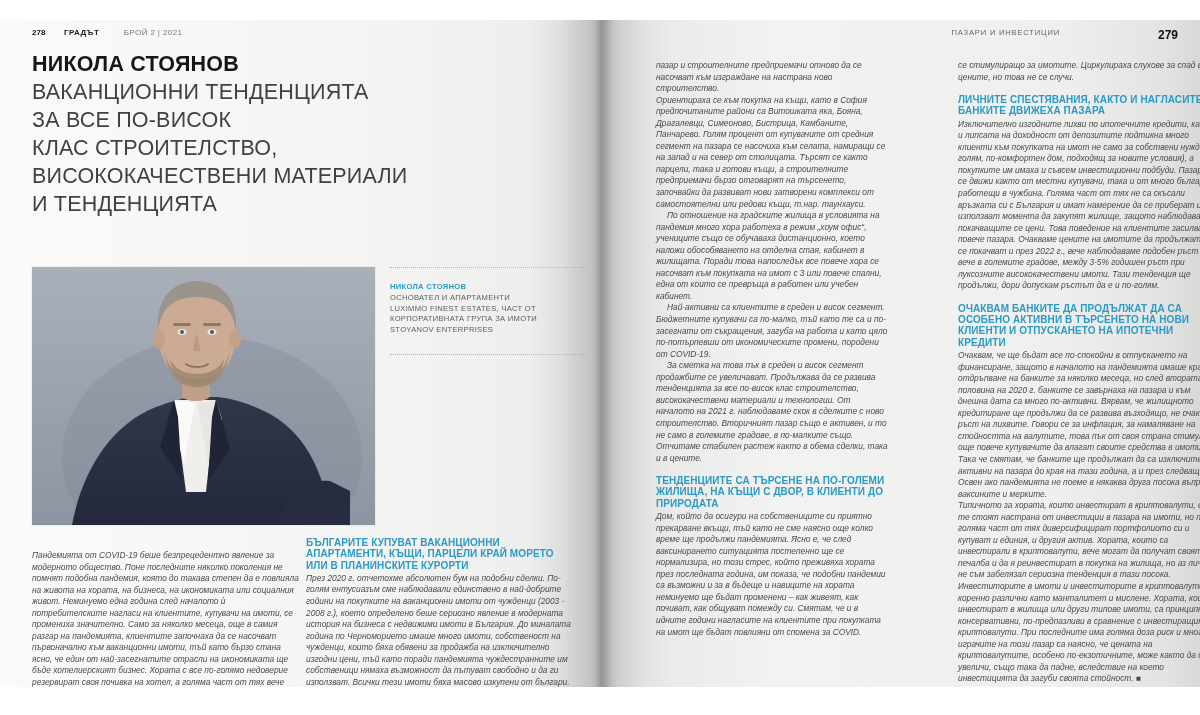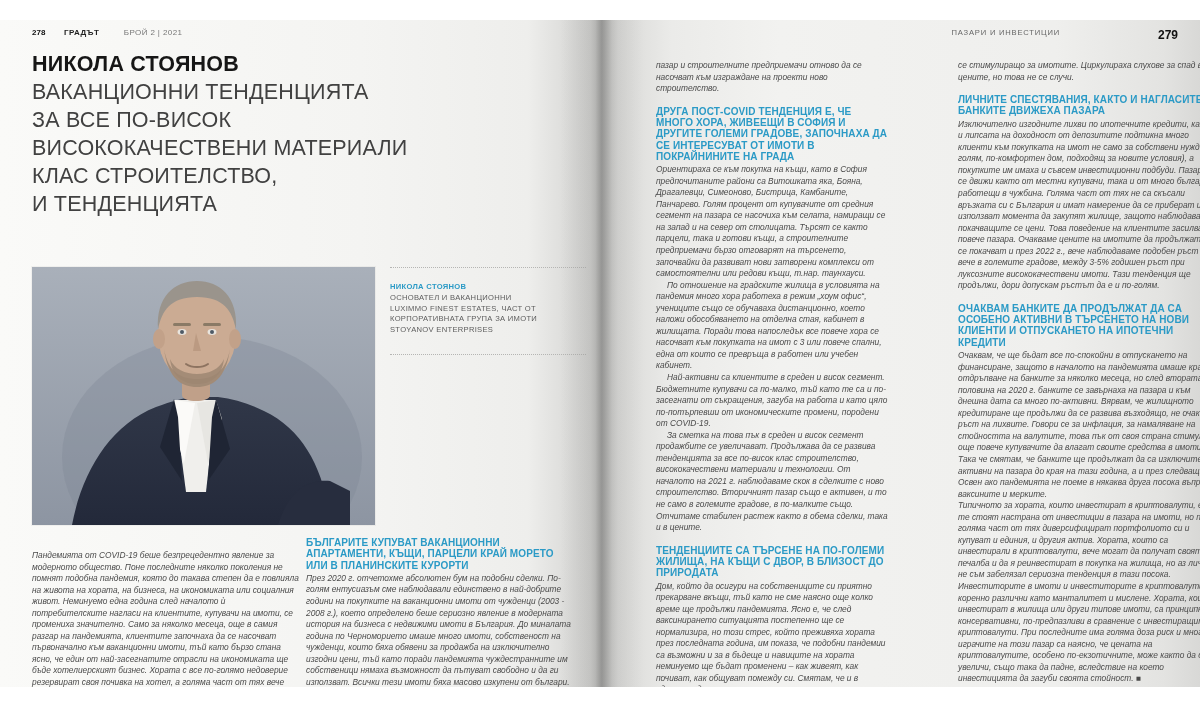--- a/index.html
+++ b/index.html
@@ -72,22 +72,22 @@
     <span class="issue">БРОЙ 2 | 2021</span>
   </div>
 
   <div class="hdr-right-section">ПАЗАРИ И ИНВЕСТИЦИИ</div>
   <div class="hdr-right-num">279</div>
 
   <div class="headline">
     <div class="hl-bold">НИКОЛА СТОЯНОВ</div>
     <div class="hl-line">ВАКАНЦИОННИ ТЕНДЕНЦИЯТА</div>
     <div class="hl-line">ЗА ВСЕ ПО-ВИСОК</div>
+    <div class="hl-line">КЛАС СТРОИТЕЛСТВО,</div>
     <div class="hl-line">ВИСОКОКАЧЕСТВЕНИ МАТЕРИАЛИ</div>
-    <div class="hl-line">КЛАС СТРОИТЕЛСТВО,</div>
     <div class="hl-line">И ТЕНДЕНЦИЯТА</div>
   </div>
 
   <div class="photo">
     <svg width="343" height="258" viewBox="0 0 343 258" xmlns="http://www.w3.org/2000/svg">
       <defs>
         <linearGradient id="bgGrad" x1="0" y1="0" x2="0" y2="1">
           <stop offset="0" stop-color="#a9b0ba"></stop>
           <stop offset="1" stop-color="#8d95a2"></stop>
         </linearGradient>
@@ -133,45 +133,44 @@
 
       <path d="M164,66 L161,84 L169,84 Z" fill="#bb9a82"></path>
 
       <path d="M154,97 C160,101 170,101 176,97" stroke="#8d7360" stroke-width="2" fill="none" stroke-linecap="round"></path>
     </svg>
   </div>
 
   <div class="cap-rule rule-top"></div>
   <div class="caption">
     <div class="cap-name" id="cap-name" style="color: rgb(43, 154, 198);">НИКОЛА СТОЯНОВ</div>
-    <div class="cap-line">ОСНОВАТЕЛ И ВАКАНЦИОННИ</div>
+    <div class="cap-line">ОСНОВАТЕЛ И АПАРТАМЕНТИ</div>
     <div class="cap-line">LUXIMMO FINEST ESTATES, ЧАСТ ОТ</div>
     <div class="cap-line">КОРПОРАТИВНАТА ГРУПА ЗА ИМОТИ</div>
     <div class="cap-line">STOYANOV ENTERPRISES</div>
   </div>
   <div class="cap-rule rule-bottom"></div>
 
   <div class="col left-c1">
       <div class="blk p">Пандемията от COVID-19 беше безпрецедентно явление за модерното общество. Поне последните няколко поколения не помнят подобна пандемия, която до такава степен да е повлияла на живота на хората, на бизнеса, на икономиката или социалния живот. Неминуемо една година след началото ѝ потребителските нагласи на клиентите, купувачи на имоти, се промениха значително. Само за няколко месеца, още в самия разгар на пандемията, клиентите започнаха да се насочват първоначално към ваканционни имоти, тъй като бързо стана ясно, че един от най-засегнатите отрасли на икономиката ще бъде хотелиерският бизнес. Хората с все по-голямо недоверие резервират своя почивка на хотел, а голяма част от тях вече изцяло са преминали към варианта за наемане на апартаменти за цял сезон или пък купуване на собствено ваканционно жилище.</div>
     </div>
   <div class="col left-c2">
       <div class="blk h" style="color: rgb(43, 154, 198);">БЪЛГАРИТЕ КУПУВАТ ВАКАНЦИОННИ АПАРТАМЕНТИ, КЪЩИ, ПАРЦЕЛИ КРАЙ МОРЕТО ИЛИ В ПЛАНИНСКИТЕ КУРОРТИ</div>
       <div class="blk p">През 2020 г. отчетохме абсолютен бум на подобни сделки. По-голям ентусиазъм сме наблюдавали единствено в най-добрите години на покупките на ваканционни имоти от чужденци (2003 - 2008 г.), което определено беше сериозно явление в модерната история на бизнеса с недвижими имоти в България. До миналата година по Черноморието имаше много имоти, собственост на чужденци, които бяха обявени за продажба на изключително изгодни цени, тъй като поради пандемията чуждестранните им собственици нямаха възможност да пътуват свободно и да ги използват. Всички тези имоти бяха масово изкупени от българи. Очакваме до няколко години подобни имоти да се изчерпат на вторичен</div>
     </div>
 
   <div class="fold"></div>
 
   <div class="col right-c1">
-      <div class="blk p">пазар и строителните предприемачи отново да се насочват към изграждане на проекти ново строителство.</div>
-      <div class="blk h" style="color: rgb(43, 154, 198);">ДРУГА ПОСТ-COVID ТЕНДЕНЦИЯ Е, ЧЕ МНОГО ХОРА, ЖИВЕЕЩИ В СОФИЯ И ДРУГИТЕ ГОЛЕМИ ГРАДОВЕ, ЗАПОЧНАХА ДА СЕ ИНТЕРЕСУВАТ ОТ ИМОТИ В ПОКРАЙНИНИТЕ НА ГРАДА</div>
+      <div class="blk p">пазар и строителните предприемачи отново да се насочват към изграждане на настрана ново строителство.</div>
       <div class="blk p">Ориентираха се към покупка на къщи, като в София предпочитаните райони са Витошката яка, Бояна, Драгалевци, Симеоново, Бистрица, Камбаните, Панчарево. Голям процент от купувачите от средния сегмент на пазара се насочиха към селата, намиращи се на запад и на север от столицата. Търсят се както парцели, така и готови къщи, а строителните предприемачи бързо отговарят на търсенето, започвайки да развиват нови затворени комплекси от самостоятелни или редови къщи, т.нар. таунхауси.</div>
       <div class="blk pi">По отношение на градските жилища в условията на пандемия много хора работеха в режим „хоум офис“, учениците също се обучаваха дистанционно, което наложи обособяването на отделна стая, кабинет в жилищата. Поради това напоследък все повече хора се насочват към покупката на имот с 3 или повече спални, една от които се превръща в работен или учебен кабинет.</div>
       <div class="blk pi">Най-активни са клиентите в среден и висок сегмент. Бюджетните купувачи са по-малко, тъй като те са и по-засегнати от съкращения, загуба на работа и като цяло по-потърпевши от икономическите промени, породени от COVID-19.</div>
       <div class="blk pi">За сметка на това пък в среден и висок сегмент продажбите се увеличават. Продължава да се развива тенденцията за все по-висок клас строителство, висококачествени материали и технологии. От началото на 2021 г. наблюдаваме скок в сделките с ново строителство. Вторичният пазар също е активен, и то не само в големите градове, в по-малките също. Отчитаме стабилен растеж както в обема сделки, така и в цените.</div>
-      <div class="blk h" style="color: rgb(43, 154, 198);">ТЕНДЕНЦИИТЕ СА ТЪРСЕНЕ НА ПО-ГОЛЕМИ ЖИЛИЩА, НА КЪЩИ С ДВОР, В БЛИЗОСТ ДО ПРИРОДАТА</div>
+      <div class="blk h" style="color: rgb(43, 154, 198);">ТЕНДЕНЦИИТЕ СА ТЪРСЕНЕ НА ПО-ГОЛЕМИ ЖИЛИЩА, НА КЪЩИ С ДВОР, В КЛИЕНТИ ДО ПРИРОДАТА</div>
       <div class="blk p">Дом, който да осигури на собствениците си приятно прекарване вкъщи, тъй като не сме наясно още колко време ще продължи пандемията. Ясно е, че след ваксинирането ситуацията постепенно ще се нормализира, но този стрес, който преживяха хората през последната година, им показа, че подобни пандемии са възможни и за в бъдеще и навиците на хората неминуемо ще бъдат променени – как живеят, как почиват, как общуват помежду си. Смятам, че и в идните години нагласите на клиентите при покупката на имот ще бъдат повлияни от спомена за COVID.</div>
     </div>
   <div class="col right-c2">
       <div class="blk p">се стимулиращо за имотите. Циркулираха слухове за спад в цените, но това не се случи.</div>
       <div class="blk h" style="color: rgb(43, 154, 198);">ЛИЧНИТЕ СПЕСТЯВАНИЯ, КАКТО И НАГЛАСИТЕ НА БАНКИТЕ ДВИЖЕХА ПАЗАРА</div>
       <div class="blk p">Изключително изгодните лихви по ипотечните кредити, както и липсата на доходност от депозитите подтикна много клиенти към покупката на имот не само за собствени нужди (по-голям, по-комфортен дом, подходящ за новите условия), а покупките им имаха и съвсем инвестиционни подбуди. Пазарът се движи както от местни купувачи, така и от много българи, работещи в чужбина. Голяма част от тях не са скъсали връзката си с България и имат намерение да се приберат и използват момента да закупят жилище, защото наблюдават покачващите се цени. Това поведение на клиентите засилва още повече пазара. Очакваме цените на имотите да продължат да се покачват и през 2022 г., вече наблюдаваме подобен ръст най-вече в големите градове, между 3-5% годишен ръст при луксозните висококачествени имоти. Тази тенденция ще продължи, дори допускам ръстът да е и по-голям.</div>
       <div class="blk h" style="color: rgb(43, 154, 198);">ОЧАКВАМ БАНКИТЕ ДА ПРОДЪЛЖАТ ДА СА ОСОБЕНО АКТИВНИ В ТЪРСЕНЕТО НА НОВИ КЛИЕНТИ И ОТПУСКАНЕТО НА ИПОТЕЧНИ КРЕДИТИ</div>
       <div class="blk p">Очаквам, че ще бъдат все по-спокойни в отпускането на финансиране, защото в началото на пандемията имаше кратко отдръпване на банките за няколко месеца, но след втората половина на 2020 г. банките се завърнаха на пазара и към днешна дата са много по-активни. Вярвам, че жилищното кредитиране ще продължи да се развива възходящо, не очаквам ръст на лихвите. Говори се за инфлация, за намаляване на стойността на валутите, това пък от своя страна стимулира още повече купувачите да влагат своите средства в имоти. Така че смятам, че банките ще продължат да са изключително активни на пазара до края на тази година, а и през следващата. Освен ако пандемията не поеме в някаква друга посока въпреки ваксините и мерките.</div>
       <div class="blk p">Типичното за хората, които инвестират в криптовалути, е, че те стоят настрана от инвестиции в пазара на имоти, но пък голяма част от тях диверсифицират портфолиото си и купуват и единия, и другия актив. Хората, които са инвестирали в криптовалути, вече могат да получат своята печалба и да я реинвестират в покупка на жилища, но аз лично не съм забелязал сериозна тенденция в тази посока. Инвеститорите в имоти и инвеститорите в криптовалути са коренно различни като манталитет и мислене. Хората, които инвестират в жилища или други типове имоти, са принципно по-консервативни, по-предпазливи в сравнение с инвестиращите в криптовалути. При последните има голяма доза риск и много от играчите на този пазар са наясно, че цената на криптовалутите, особено по-екзотичните, може както да се увеличи, също така да падне, вследствие на което инвестицията да загуби своята стойност. ■</div>
     </div>

